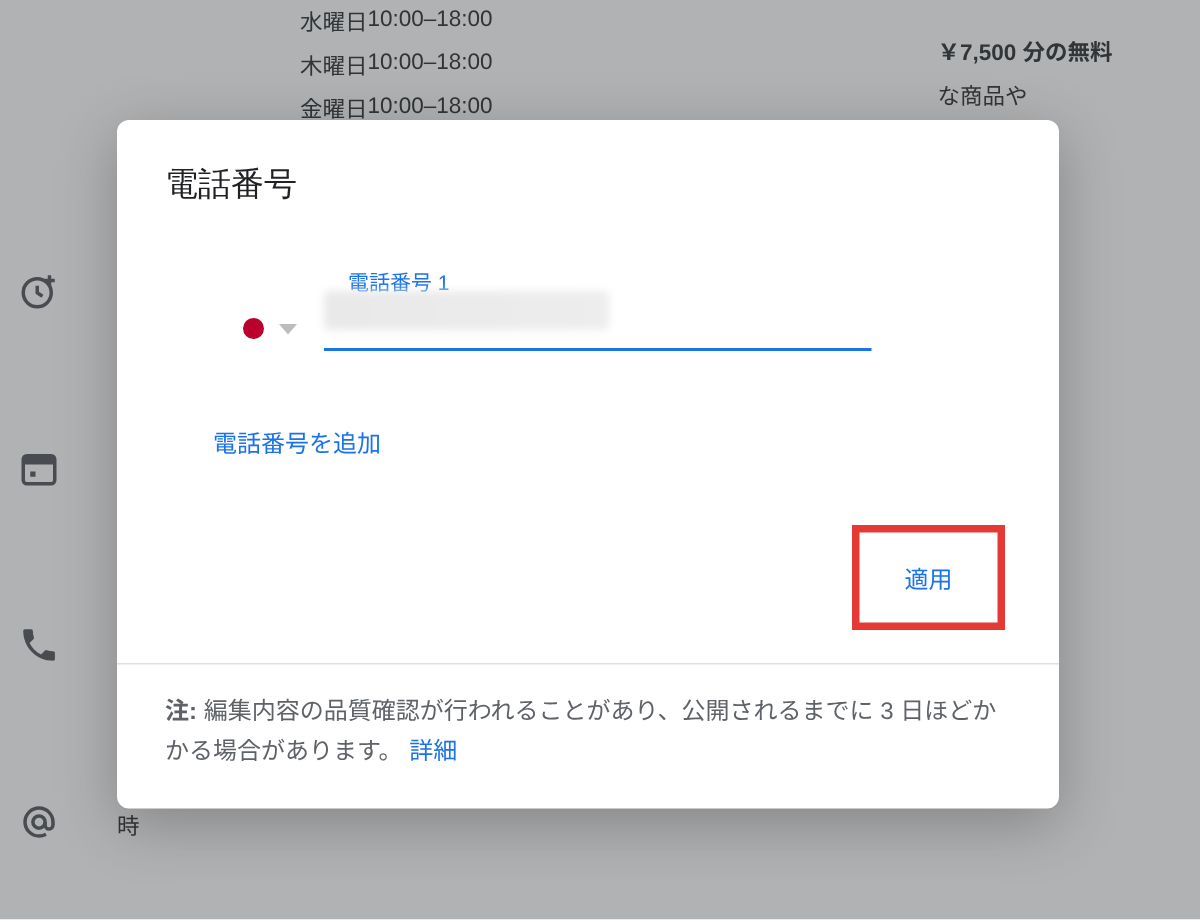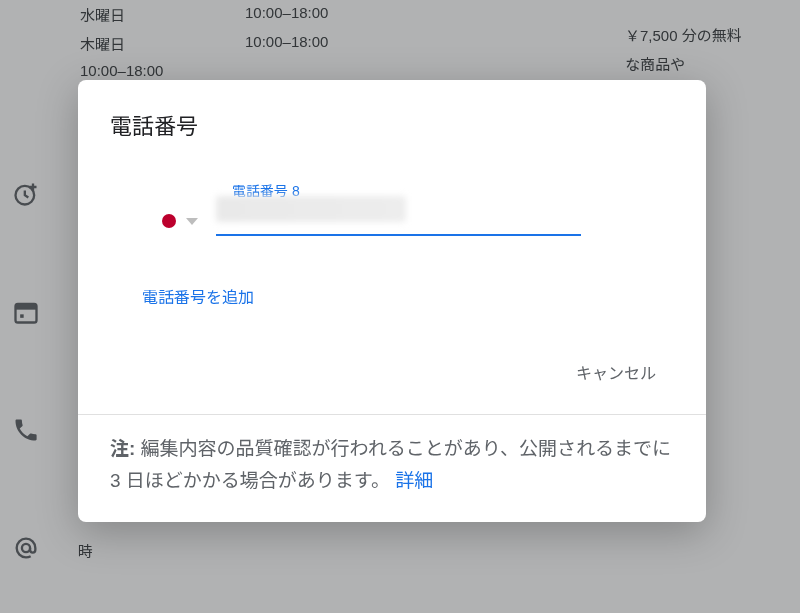--- a/index.html
+++ b/index.html
@@ -15,20 +15,21 @@
     
     .bg {
       position: absolute;
       inset: 0;
       padding: 0;
     }
     .bg-left {
       position: absolute;
       left: 0; top: 0;
       width: 600px;
+      text-align: right;
     }
     .hours-row {
       display: flex;
       padding: 4px 0 4px 80px;
       font-size: 15px;
       color: #3c4043;
     }
     .hours-day { width: 165px; }
     .hours-time { }
     .sidebar-icons {
@@ -45,21 +46,21 @@
     }
     .bg-right {
       position: absolute;
       right: 0; top: 22px;
       width: 175px;
       font-size: 15px;
       line-height: 1.9;
       color: #3c4043;
       text-align: left;
     }
-    .bg-right .bold { font-weight: 400; }
+    .bg-right .bold { font-weight: 700; }
     .bg-right .link { color: #1a73e8; }
     .bg-left-labels {
       position: absolute;
       left: 78px;
       top: 185px;
       font-size: 15px;
       line-height: 1.6;
     }
     
     .scrim {
@@ -79,20 +80,21 @@
       overflow: visible;
     }
     .dialog-inner {
       padding: 28px 32px 0 32px;
     }
     .dialog-title {
       font-size: 22px;
       font-weight: 400;
       color: #202124;
       margin-bottom: 40px;
+      font-family: Liberation Serif, serif;
     }
     .field-label {
       font-size: 14px;
       color: #1a73e8;
       margin-left: 122px;
       margin-bottom: 6px;
     }
     .field-row {
       display: flex;
       align-items: center;
@@ -165,21 +167,21 @@
     .btn-cancel { color: #5f6368; }
     .btn-apply { color: #1a73e8; }
     .apply-highlight {
       border: 5px solid #e53935;
       padding: 10px 16px;
       display: inline-flex;
     }
     .dialog-footer {
       border-top: 1px solid #e0e0e0;
       padding: 18px 32px 24px 32px;
-      font-size: 19px;
+      font-size: 16px;
       color: #5f6368;
       line-height: 1.7;
     }
     .dialog-footer .bold { font-weight: 700; color: #5f6368; }
     .dialog-footer .link { color: #1a73e8; cursor: pointer; }
     .bg-special { position:absolute; left:78px; top:325px; font-size:15px; }
     .bg-phone-label { position:absolute; left:78px; top:425px; font-size:15px; }
     .bg-at-label { position:absolute; left:78px; top:540px; font-size:15px; }
   </style>
 </head>
@@ -189,20 +191,21 @@
   <div class="bg-left">
     <div class="hours-row">
       <div class="hours-day">水曜日</div>
       <div class="hours-time">10:00–18:00</div>
     </div>
     <div class="hours-row">
       <div class="hours-day">木曜日</div>
       <div class="hours-time">10:00–18:00</div>
     </div>
     <div class="hours-row">
+      <div class="hours-day">金曜日</div>
       <div class="hours-time">10:00–18:00</div>
     </div>
     <div class="hours-row">
       <div class="hours-day">土</div>
       <div class="hours-time"></div>
     </div>
   </div>
 
   <div class="bg-left-labels">
     <div>営</div>
@@ -257,36 +260,38 @@
     <div class="link">休業マーク</div>
   </div>
 </div>
 
 <div class="scrim"></div>
 
 <div class="dialog">
   <div class="dialog-inner">
     <div class="dialog-title">電話番号</div>
 
-    <div class="field-label">電話番号 8</div>
+    <div class="field-label">電話番号 1</div>
     <div class="field-row">
       <div class="flag-select">
         <span class="flag-jp"></span>
         <span class="caret-down"></span>
       </div>
       <div class="phone-input-wrap">
         <div class="phone-blur"></div>
         <input class="phone-input" type="text" value="" style="">
       </div>
     </div>
 
     <span class="add-phone">電話番号を追加</span>
   </div>
 
   <div class="dialog-actions">
-    <button class="btn btn-cancel">キャンセル</button>
+    <span class="apply-highlight">
+      <button class="btn btn-apply">適用</button>
+    </span>
   </div>
 
   <div class="dialog-footer">
     <span class="bold">注:</span><span> 編集内容の品質確認が行われることがあり、公開されるまでに 3 日ほどかかる場合があります。</span>
     <span class="link">詳細</span>
   </div>
 </div>
 
 </body></html>

